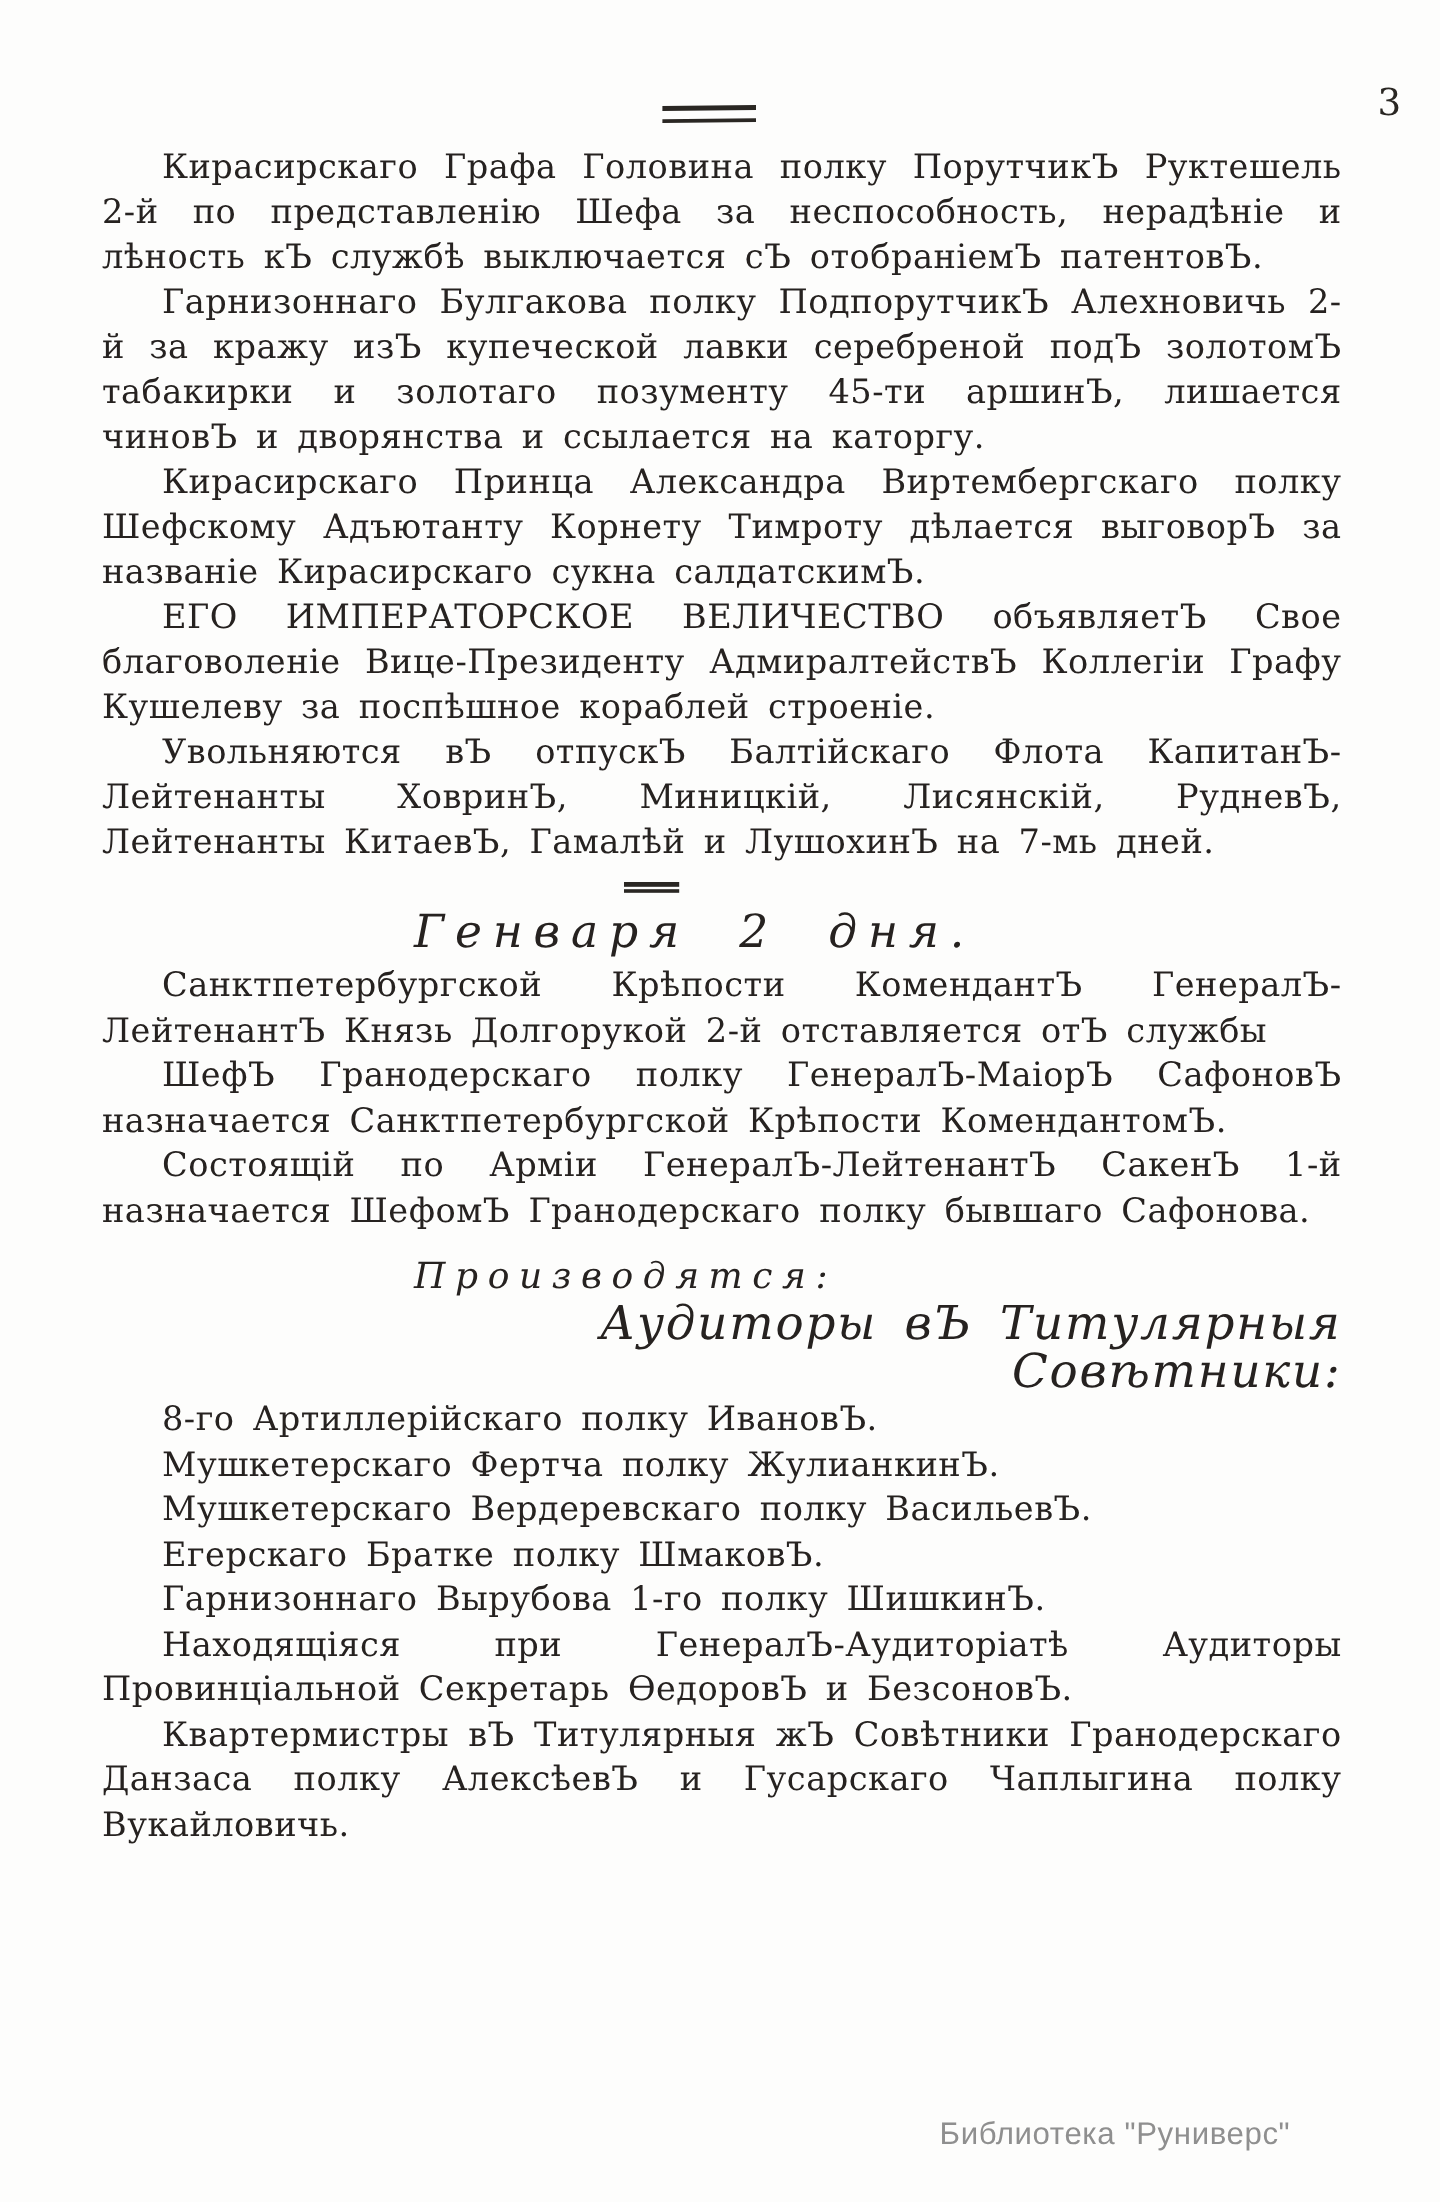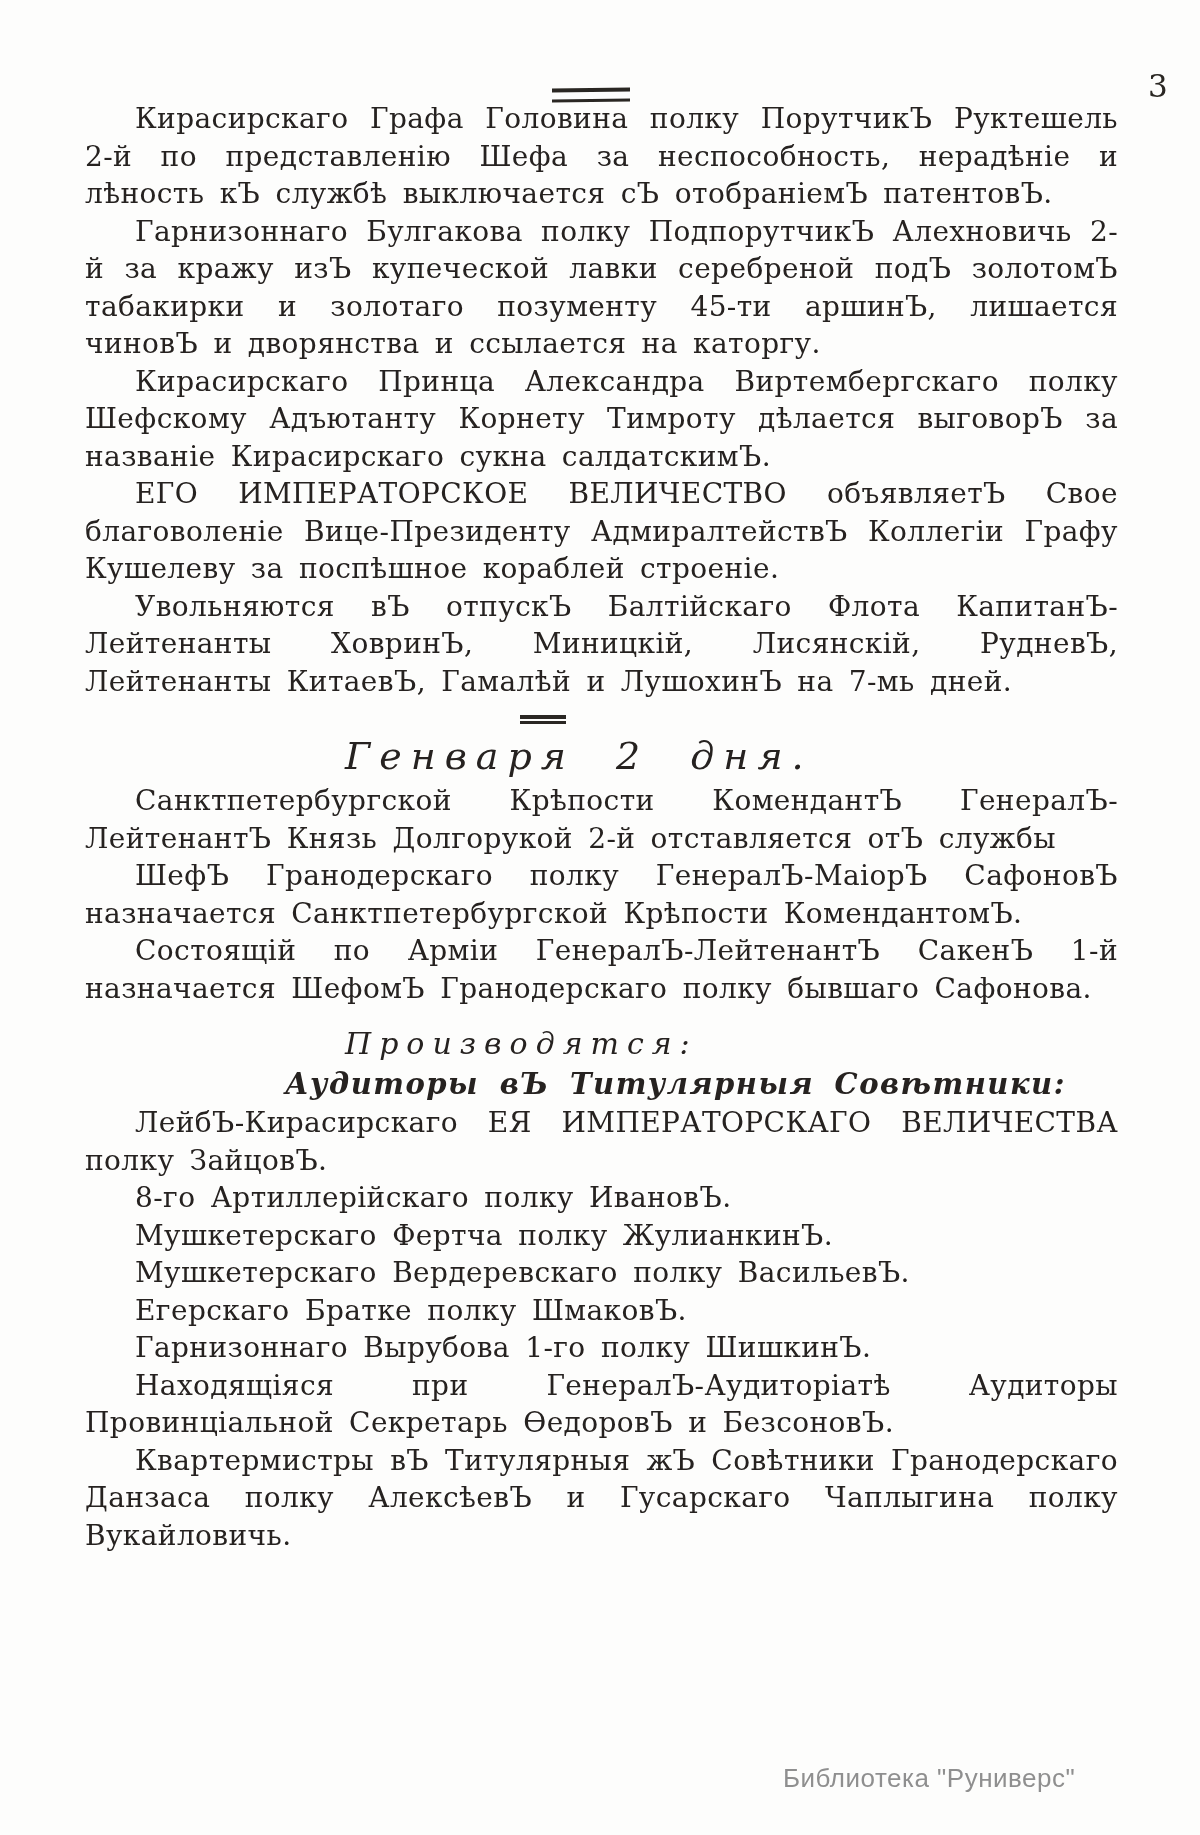--- a/index.html
+++ b/index.html
@@ -38,21 +38,21 @@
     position: absolute;
     left: 1148px;
     top: 68px;
     font-size: 31px;
     color: #2a2723;
   }
   
   .text-col {
     position: absolute;
     left: 85px;
-    top: 100px;
+    top: 120px;
     width: 1033px;
     font-size: 28px;
     line-height: 37.5px;
     text-align: justify;
     letter-spacing: 0.4px;
     word-spacing: 6px;
   }
   .para {
     margin: 0;
     text-indent: 50px;
@@ -82,28 +82,28 @@
     font-weight: normal;
     font-style: italic;
     letter-spacing: 8px;
     word-spacing: 10px;
     line-height: 40px;
     text-indent: 0;
     text-align: left;
   }
   .h-promote-sub {
     margin: 0 0 0 200px;
-    font-size: 29px;
-    font-weight: bold;
+    font-size: 39px;
+    font-weight: normal;
     font-style: italic;
     letter-spacing: 1.5px;
     word-spacing: 9px;
     line-height: 40px;
     text-indent: 0;
-    text-align: left;
+    text-align: right;
   }
   .watermark {
     position: absolute;
     left: 783px;
     top: 1763px;
     font-family: "Liberation Sans", "DejaVu Sans", sans-serif;
     font-size: 26px;
     color: #8f8f8f;
     letter-spacing: 0.5px;
   }
@@ -132,21 +132,20 @@
 
     <h2 class="h-date">Генваря 2 дня.</h2>
 
     <p class="para">Санктпетербургской Крѣпости КомендантЪ ГенералЪ-ЛейтенантЪ Князь Долгорукой 2-й отставляется отЪ службы</p>
     <p class="para">ШефЪ Гранодерскаго полку ГенералЪ-МаіорЪ СафоновЪ назначается Санктпетербургской Крѣпости КомендантомЪ.</p>
     <p class="para">Состоящій по Арміи ГенералЪ-ЛейтенантЪ СакенЪ 1-й назначается ШефомЪ Гранодерскаго полку бывшаго Сафонова.</p>
 
     <h2 class="h-promote">Производятся:</h2>
     <h3 class="h-promote-sub">Аудиторы вЪ Титулярныя Совѣтники:</h3>
 
-    <p class="para">ЛейбЪ-Кирасирскаго ЕЯ ИМПЕРАТОРСКАГО ВЕЛИЧЕСТВА полку ЗайцовЪ.</p>
     <p class="para">8-го Артиллерійскаго полку ИвановЪ.</p>
     <p class="para">Мушкетерскаго Фертча полку ЖулианкинЪ.</p>
     <p class="para">Мушкетерскаго Вердеревскаго полку ВасильевЪ.</p>
     <p class="para">Егерскаго Братке полку ШмаковЪ.</p>
     <p class="para">Гарнизоннаго Вырубова 1-го полку ШишкинЪ.</p>
     <p class="para">Находящіяся при ГенералЪ-Аудиторіатѣ Аудиторы Провинціальной Секретарь ѲедоровЪ и БезсоновЪ.</p>
     <p class="para">Квартермистры вЪ Титулярныя жЪ Совѣтники Гранодерскаго Данзаса полку АлексѣевЪ и Гусарскаго Чаплыгина полку Вукайловичь.</p>
 
   </div>
 

